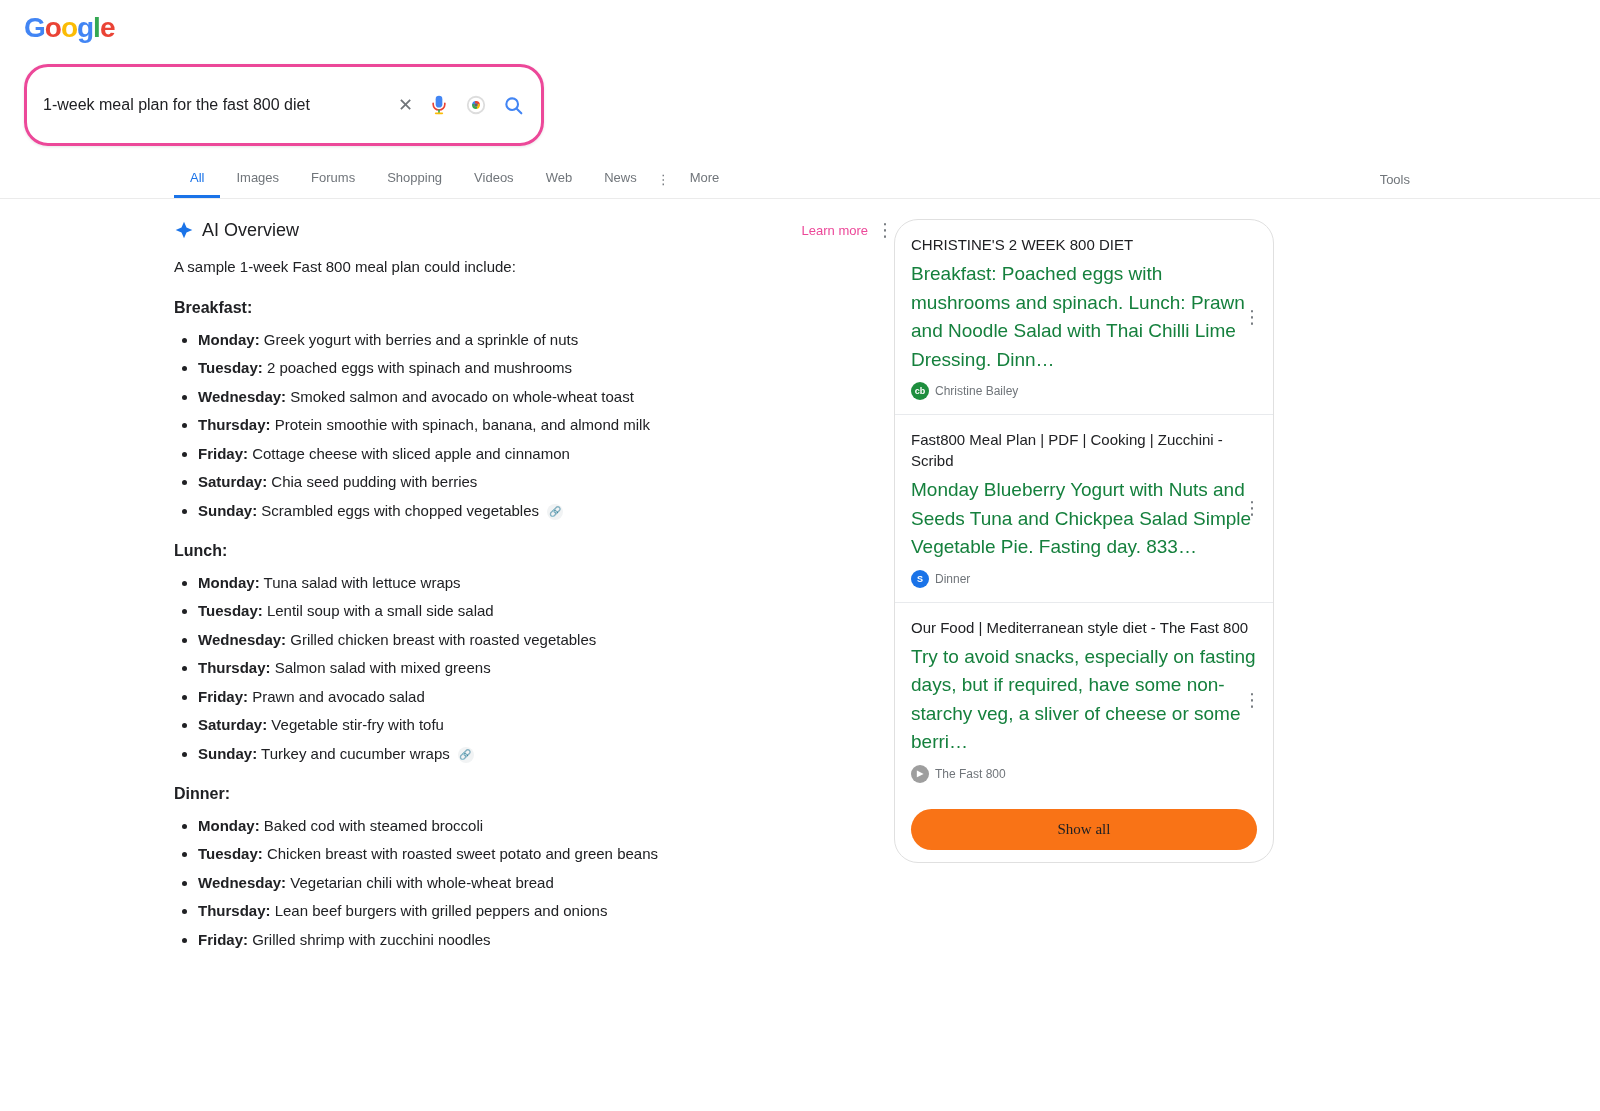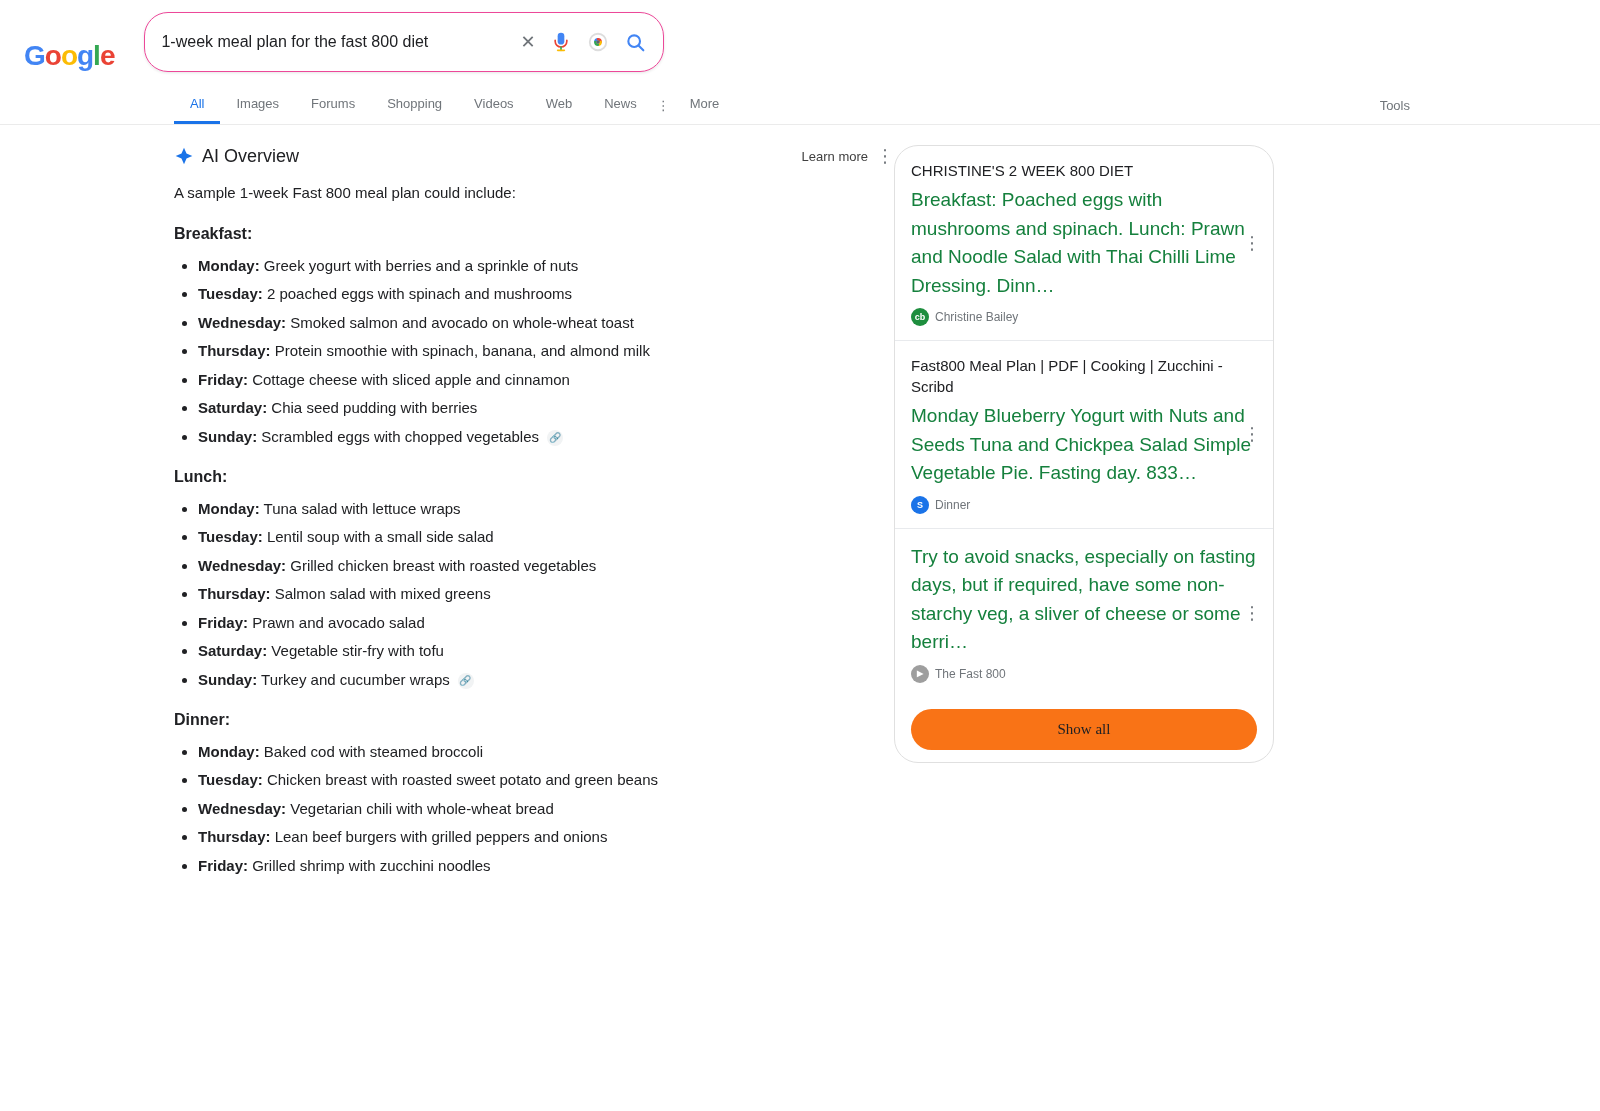--- a/index.html
+++ b/index.html
@@ -1,29 +1,29 @@
 <!DOCTYPE html>
 <html><head>
   <meta charset="utf-8">
   <style>
     * { box-sizing: border-box; margin: 0; padding: 0; }
     body { font-family: Arial, sans-serif; background: #fff; color: #202124; font-size: 14px; }
 
     
-    .header { display: flex; align-items: flex-end; padding: 12px 24px 0 24px; gap: 14px; }
+    .header { display: flex; align-items: flex-start; padding: 12px 24px 0 24px; gap: 20px; flex-direction: column; }
     .logo { display: flex; align-items: center; margin-right: 16px; }
     .logo-text { font-size: 28px; font-weight: bold; letter-spacing: -1px; }
     .logo-g { color: #4285F4; }
     .logo-o1 { color: #EA4335; }
     .logo-o2 { color: #FBBC05; }
     .logo-g2 { color: #4285F4; }
     .logo-l { color: #34A853; }
     .logo-e { color: #EA4335; }
 
-    .search-bar-wrap { display: flex; align-items: center; border: 1px solid #ec4899; border-radius: 24px; padding: 16px 16px; width: 520px; gap: 10px; box-shadow: 0 1px 3px rgba(0,0,0,0.1); }
+    .search-bar-wrap { display: flex; align-items: center; border: 3px solid #ec4899; border-radius: 24px; padding: 25px 16px; width: 520px; gap: 10px; box-shadow: 0 1px 3px rgba(0,0,0,0.1); }
     .search-input { flex: 1; border: none; outline: none; font-size: 16px; color: #202124; background: transparent; }
     .search-icons { display: flex; align-items: center; gap: 12px; }
     .icon-btn { background: none; border: none; cursor: pointer; display: flex; align-items: center; justify-content: center; padding: 2px; }
     .x-icon { color: #70757a; font-size: 18px; }
     .mic-icon { width: 20px; height: 20px; }
     .lens-icon { width: 22px; height: 22px; }
 
     
     .nav { display: flex; align-items: center; padding: 8px 174px 0 174px; border-bottom: 1px solid #ebebeb; margin-top: 6px; gap: 0; }
     .nav-item { padding: 10px 16px; font-size: 13px; color: #70757a; cursor: pointer; text-decoration: none; white-space: nowrap; border-bottom: 3px solid transparent; }
@@ -35,21 +35,21 @@
     .main { display: flex; padding: 20px 174px; }
 
     
     .left-col { flex: 1; max-width: 720px; }
 
     
     .ai-overview-header { display: flex; align-items: center; justify-content: space-between; margin-bottom: 14px; }
     .ai-overview-title { display: flex; align-items: center; gap: 8px; font-size: 18px; font-weight: 500; color: #202124; }
     .ai-diamond { width: 20px; height: 20px; }
     .ai-header-right { display: flex; align-items: center; gap: 8px; }
-    .learn-more { font-size: 13px; color: #404040; cursor: pointer; }
+    .learn-more { font-size: 13px; color: #ec4899; cursor: pointer; }
     .three-dots { color: #70757a; cursor: pointer; font-size: 18px; }
 
     .ai-content { font-size: 15px; line-height: 1.6; color: #202124; }
     .ai-intro { margin-bottom: 16px; font-size: 15px; }
     .meal-section-title { font-size: 16px; font-weight: 700; margin: 16px 0 8px 0; }
     .meal-list { list-style: disc; padding-left: 24px; margin-bottom: 4px; }
     .meal-list li { margin-bottom: 6px; font-size: 15px; line-height: 1.5; }
     .meal-list li b { font-weight: 700; }
     .link-icon { display: inline-block; width: 16px; height: 16px; background: #f1f3f4; border-radius: 50%; vertical-align: middle; margin-left: 4px; text-align: center; line-height: 16px; font-size: 10px; color: #5f6368; }
 
@@ -192,20 +192,21 @@
         <div class="source-title">Fast800 Meal Plan | PDF | Cooking | Zucchini - Scribd</div>
         <div class="source-snippet">Monday Blueberry Yogurt with Nuts and Seeds Tuna and Chickpea Salad Simple Vegetable Pie. Fasting day. 833…</div>
         <div class="source-footer">
           <div class="source-avatar" style="background-color: #1A73E8; font-size:9px;">S</div>
           <span class="source-name">Dinner</span>
         </div>
         <button class="source-more-btn">⋮</button>
       </div>
 
       <div class="source-item">
+        <div class="source-title">Our Food | Mediterranean style diet - The Fast 800</div>
         <div class="source-snippet">Try to avoid snacks, especially on fasting days, but if required, have some non-starchy veg, a sliver of cheese or some berri…</div>
         <div class="source-footer">
           <div class="source-avatar" style="background-color: #9E9E9E; font-size:8px;">▶</div>
           <span class="source-name">The Fast 800</span>
         </div>
         <button class="source-more-btn">⋮</button>
       </div>
 
       <button class="show-all-btn">Show all</button>
     </div>

